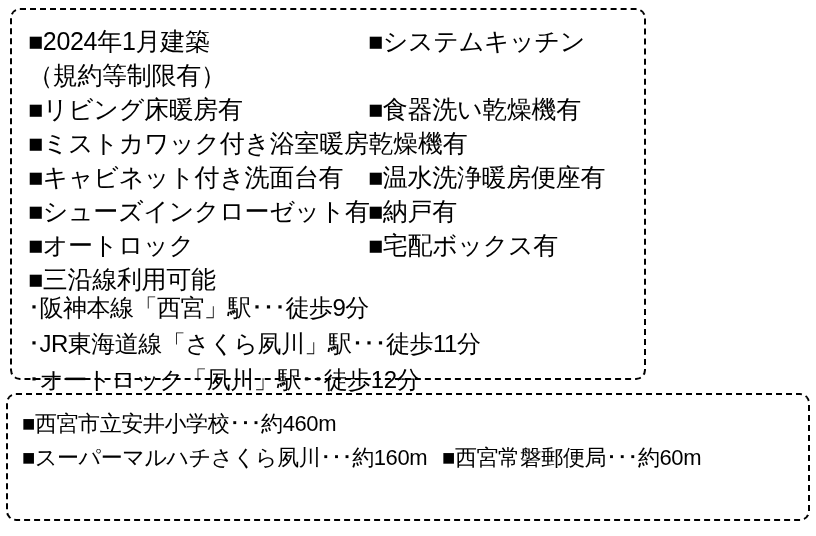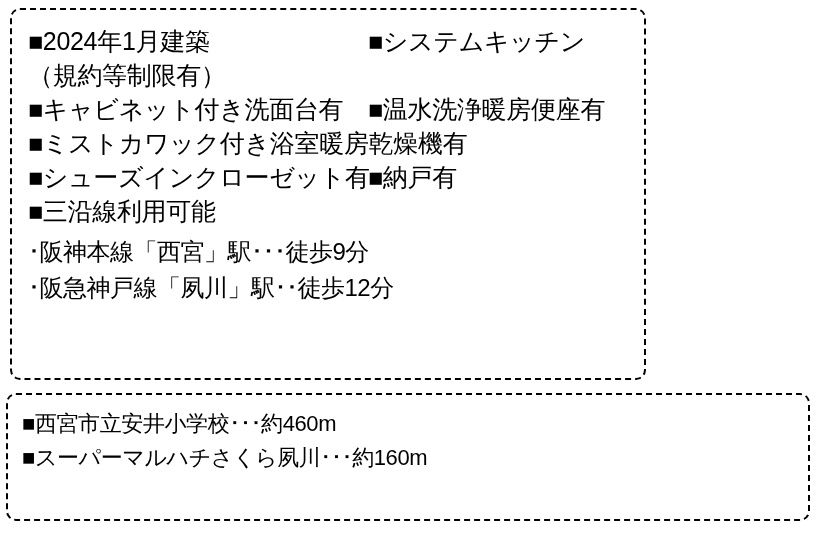--- a/index.html
+++ b/index.html
@@ -58,21 +58,21 @@
   .col-right {
     flex: 1 1 auto;
   }
   .item {
     font-size: 25px;
     letter-spacing: -0.3px;
     white-space: nowrap;
   }
   .access-row {
     height: 36px;
-    align-items: flex-end;
+    align-items: flex-start;
   }
   .access-item {
     font-size: 24px;
     letter-spacing: -0.5px;
     white-space: nowrap;
   }
   .fac-row {
     height: 34px;
     align-items: center;
   }
@@ -98,59 +98,71 @@
 
     <div class="row feature-row">
       <div class="col-left item">■2024年1月建築</div>
       <div class="col-right item">■システムキッチン</div>
     </div>
 
     <div class="row feature-row">
       <div class="col-right item">（規約等制限有）</div>
     </div>
 
-
     <div class="row feature-row">
-      <div class="col-left item">■キャビネット付き洗面台有</div>
-      <div class="col-right item">■温水洗浄暖房便座有</div>
+      <div class="col-left item">■リビング床暖房有</div>
+      <div class="col-right item">■食器洗い乾燥機有</div>
     </div>
 
     <div class="row feature-row">
       <div class="col-left item">■ミストカワック付き浴室暖房乾燥機有</div>
       <div class="col-right item"></div>
     </div>
 
     <div class="row feature-row">
+      <div class="col-left item">■キャビネット付き洗面台有</div>
+      <div class="col-right item">■温水洗浄暖房便座有</div>
+    </div>
+
+    <div class="row feature-row">
       <div class="col-left item">■シューズインクローゼット有</div>
       <div class="col-right item">■納戸有</div>
     </div>
 
+    <div class="row feature-row">
+      <div class="col-left item">■オートロック</div>
+      <div class="col-right item">■宅配ボックス有</div>
+    </div>
 
     <div class="row feature-row">
       <div class="col-left item">■三沿線利用可能</div>
       <div class="col-right item"></div>
     </div>
 
     <div class="row access-row">
       <div class="access-item">･阪神本線「西宮」駅･･･徒歩9分</div>
     </div>
 
+    <div class="row access-row">
+      <div class="access-item">･JR東海道線「さくら夙川」駅･･･徒歩11分</div>
+    </div>
 
     <div class="row access-row">
-      <div class="access-item">･阪急神戸線「夙川」駅･･徒歩12分</div>
+      <div class="access-item">･オートロック「夙川」駅･･徒歩12分</div>
     </div>
 
   </div>
 
   <div class="panel" id="facilities-panel">
 
     <div class="row fac-row">
       <div class="fac-left fac-item">■西宮市立安井小学校･･･約460m</div>
     </div>
 
 
     <div class="row fac-row">
       <div class="fac-left fac-item">■スーパーマルハチさくら夙川･･･約160m</div>
+      <div class="fac-right fac-item">■西宮常磐郵便局･･･約60m</div>
     </div>
 
   </div>
 
 </div>
 
 </body></html>

